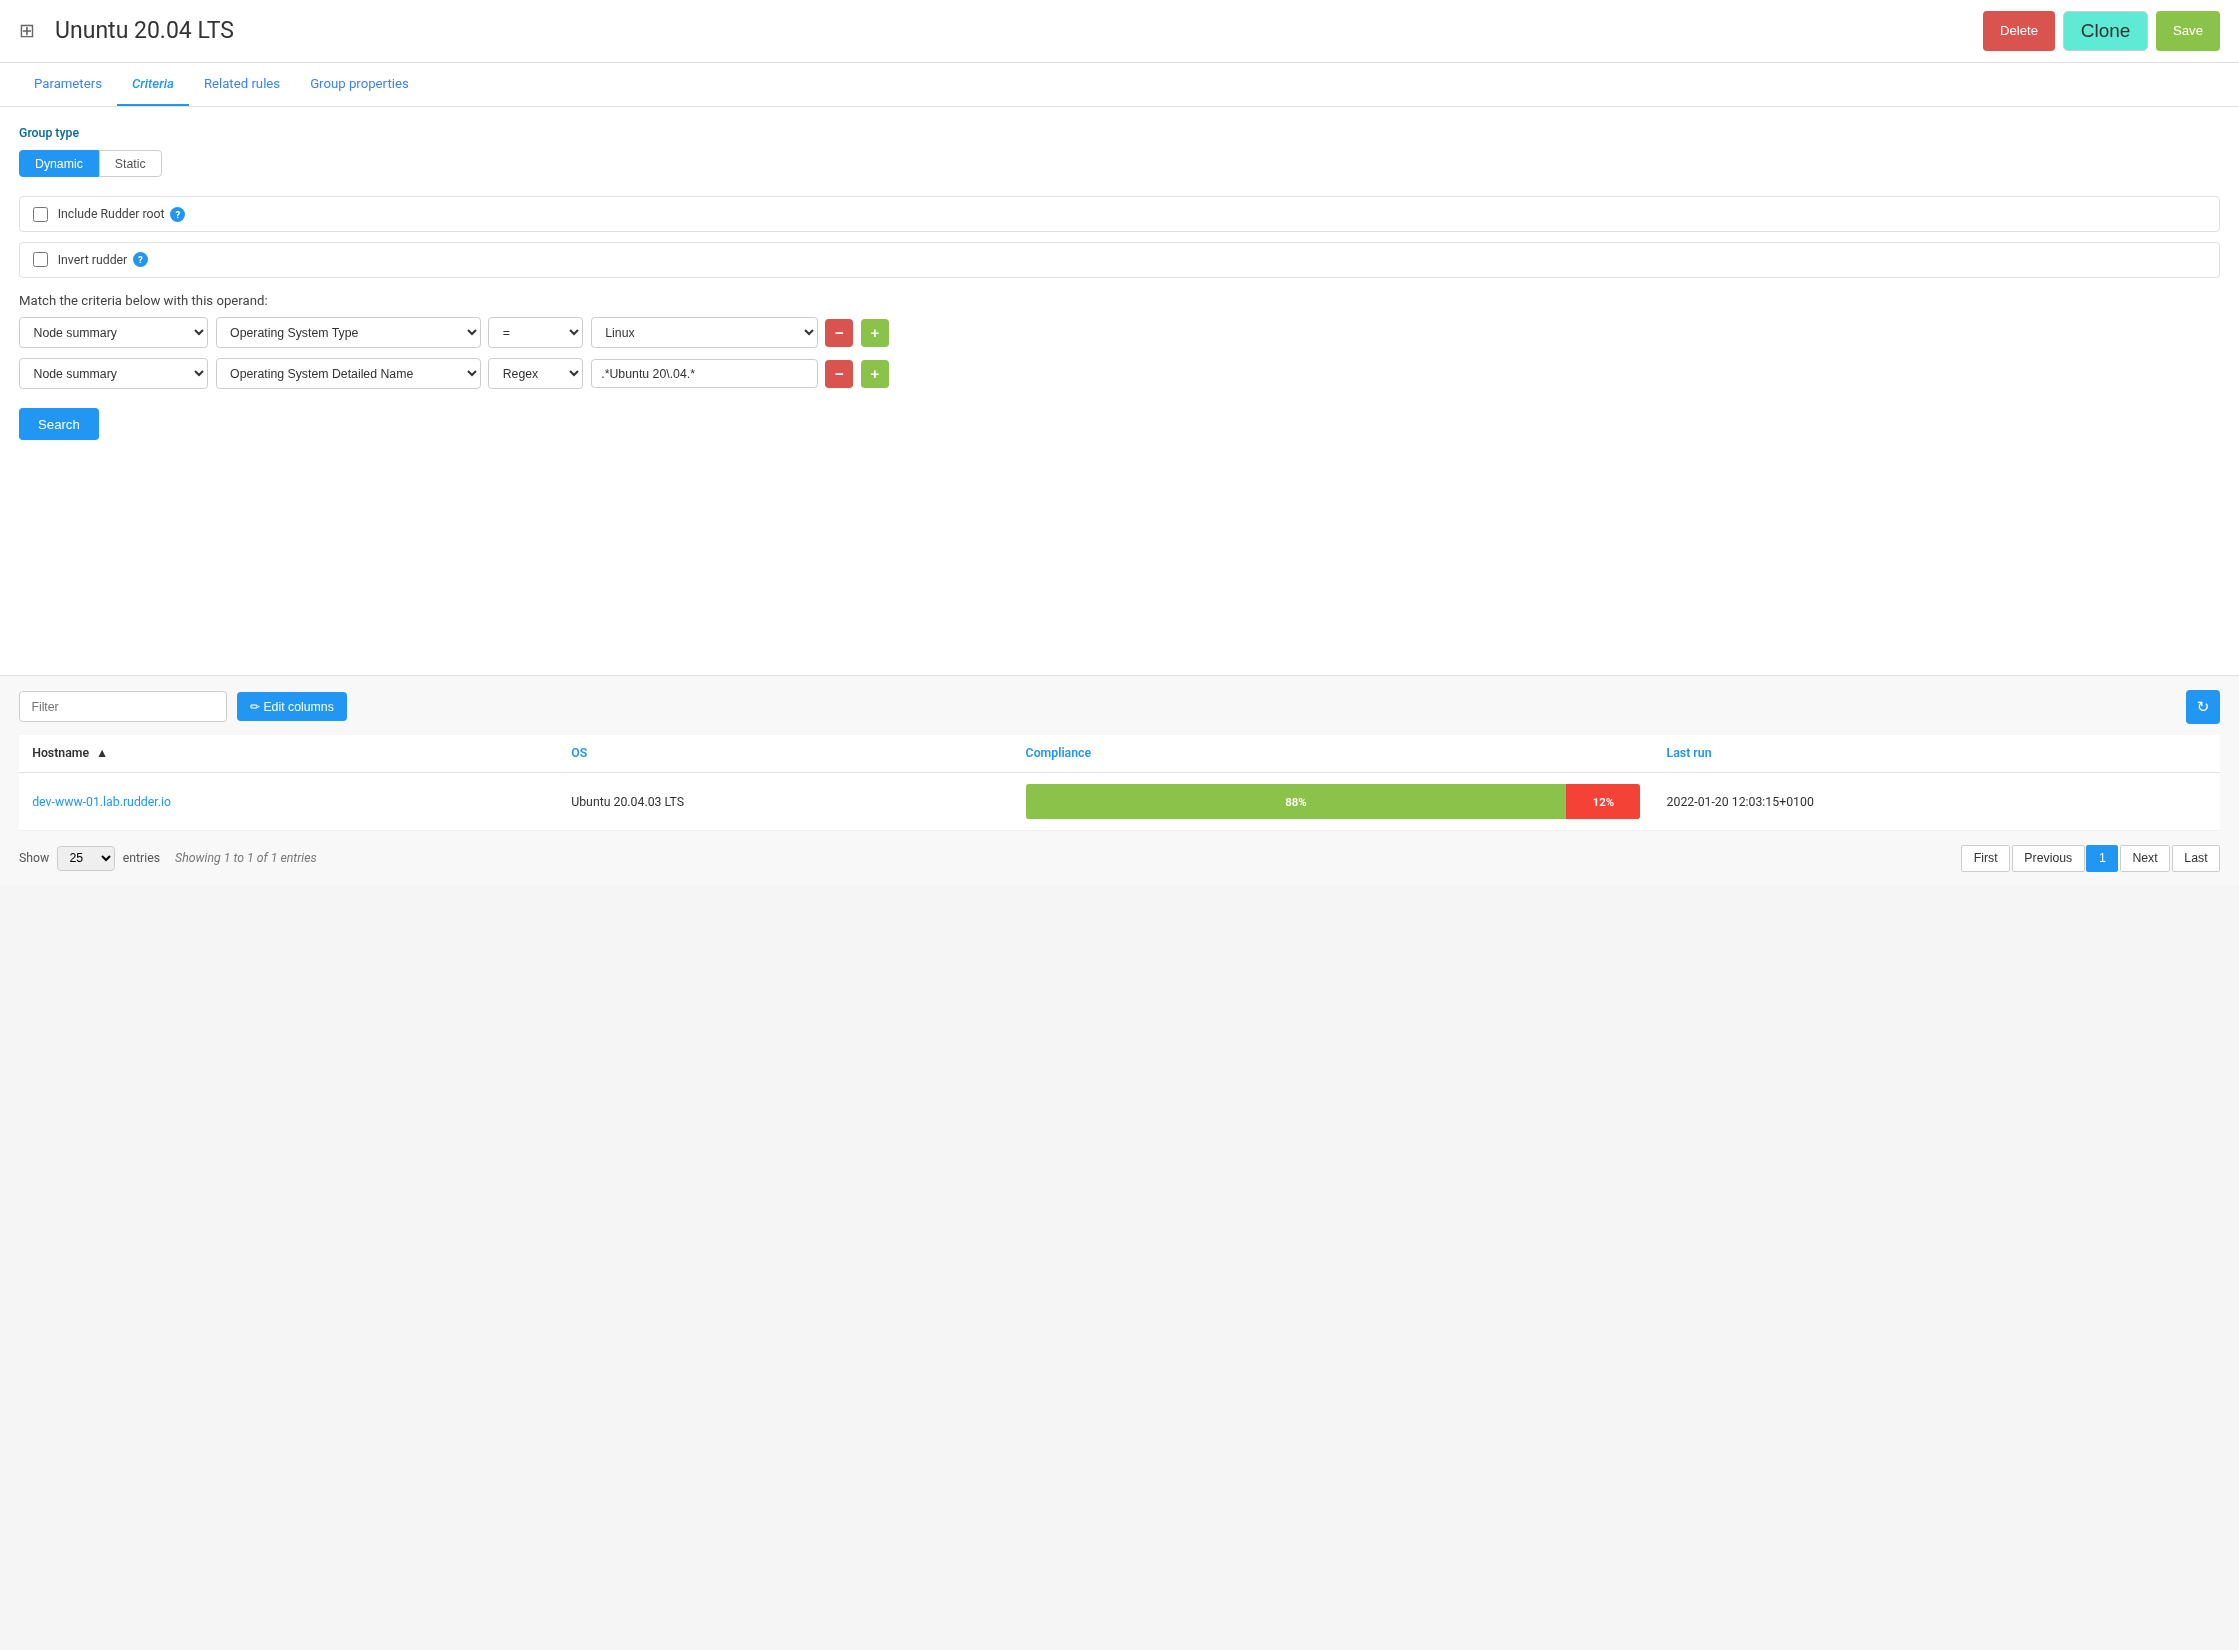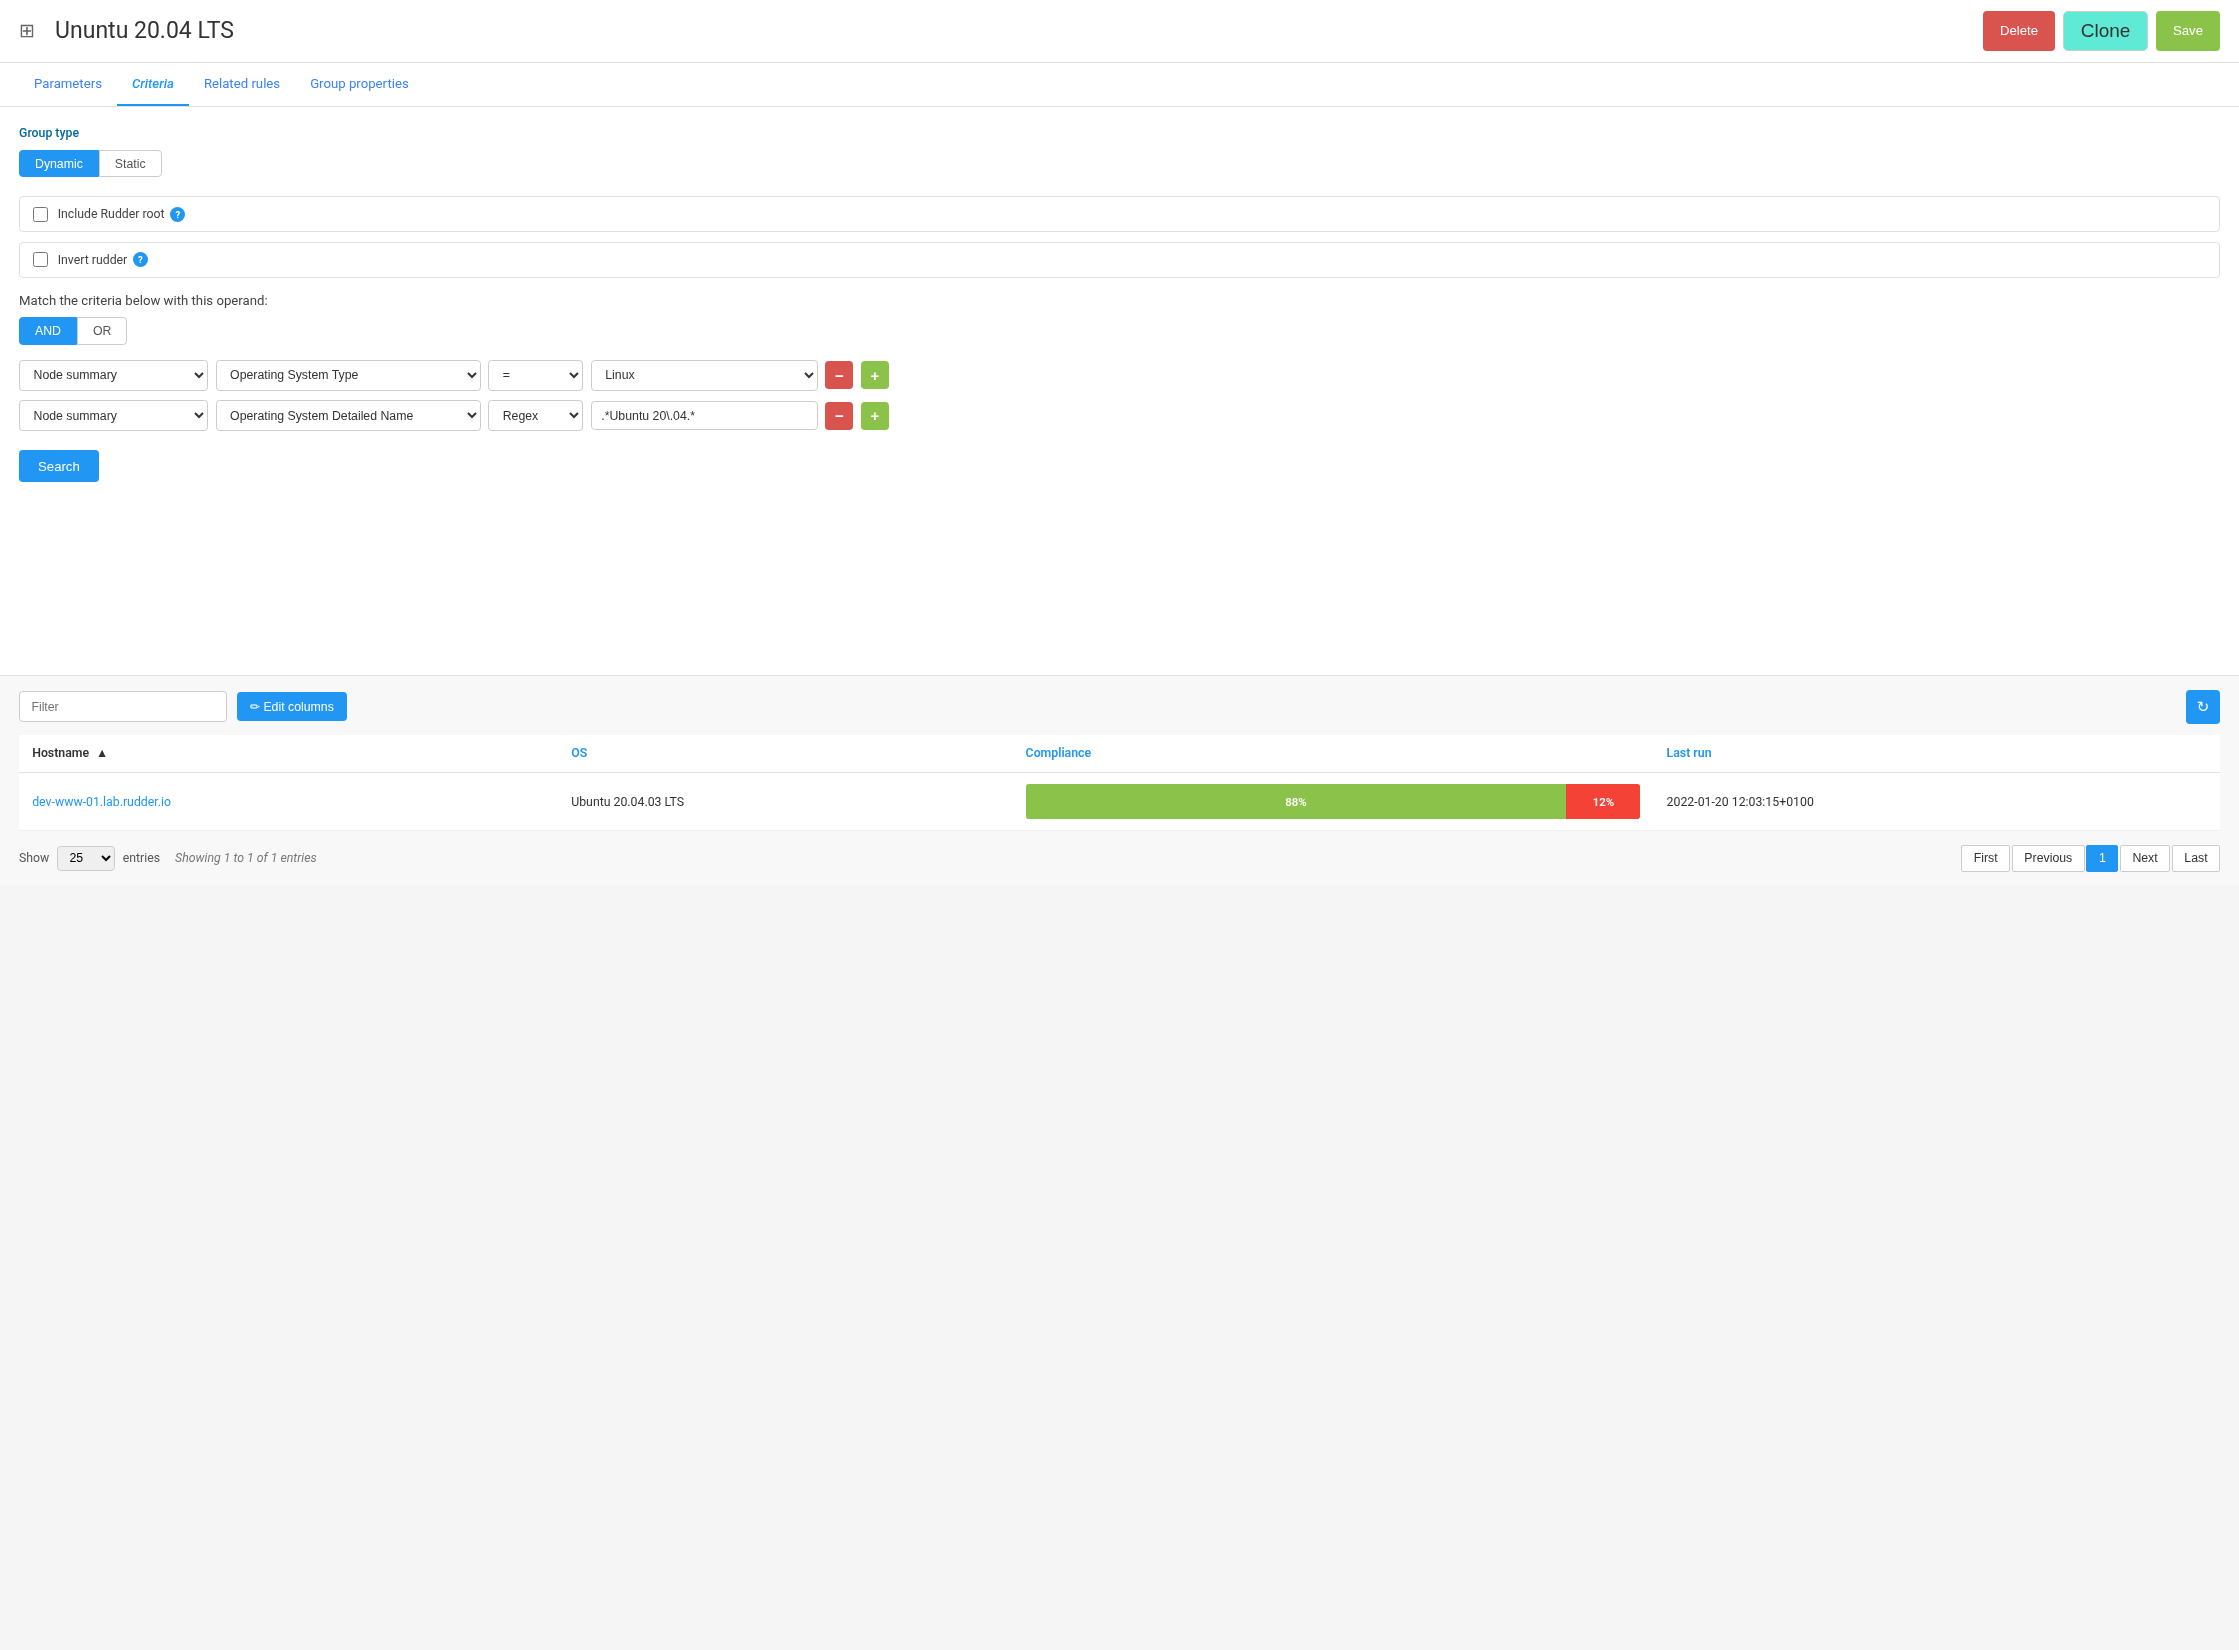--- a/index.html
+++ b/index.html
@@ -122,24 +122,20 @@
     <span class="checkbox-label">
       <span>Invert rudder</span>
       <span class="help-icon">?</span>
     </span>
   </div>
 
   
   <div class="match-label">Match the criteria below with this operand:</div>
 
   
-  <div class="operand-buttons">
-    <button class="btn-and">AND</button>
-    <button class="btn-or">OR</button>
-  </div>
 
   
   <div class="criteria-row">
     <select class="criteria-select criteria-select-md">
       <option>Node summary</option>
     </select>
     <select class="criteria-select criteria-select-lg">
       <option>Operating System Type</option>
     </select>
     <select class="criteria-select criteria-select-sm">

